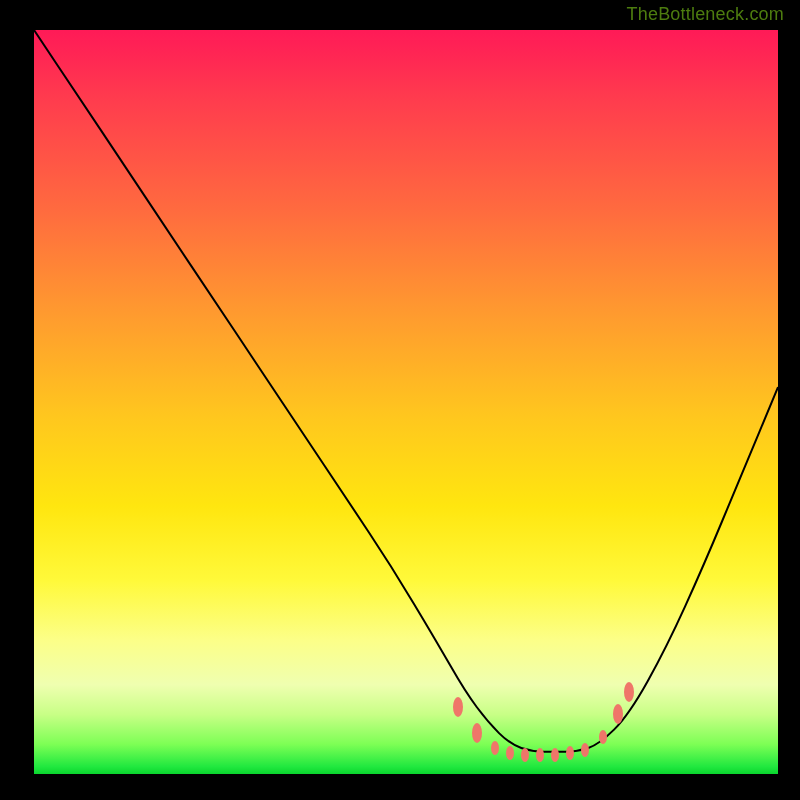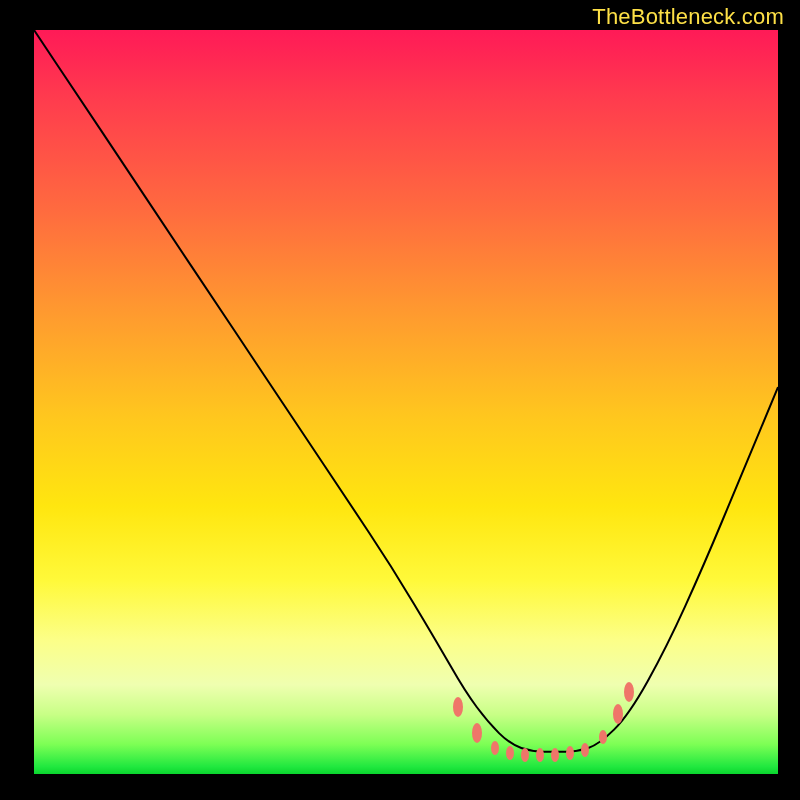--- a/index.html
+++ b/index.html
@@ -14,23 +14,23 @@
     position: relative;
     width: 800px;
     height: 800px;
     background: #000;
   }
   .watermark {
     position: absolute;
     top: 4px;
     right: 16px;
     font-family: Arial, Helvetica, sans-serif;
-    font-size: 22px;
+    font-size: 18px;
     font-weight: 500;
-    color: #fde047;
+    color: #4d7c0f;
     letter-spacing: 0.2px;
     user-select: none;
   }
   .plot-area {
     position: absolute;
     left: 34px;
     top: 30px;
     width: 744px;
     height: 744px;
     overflow: hidden;

